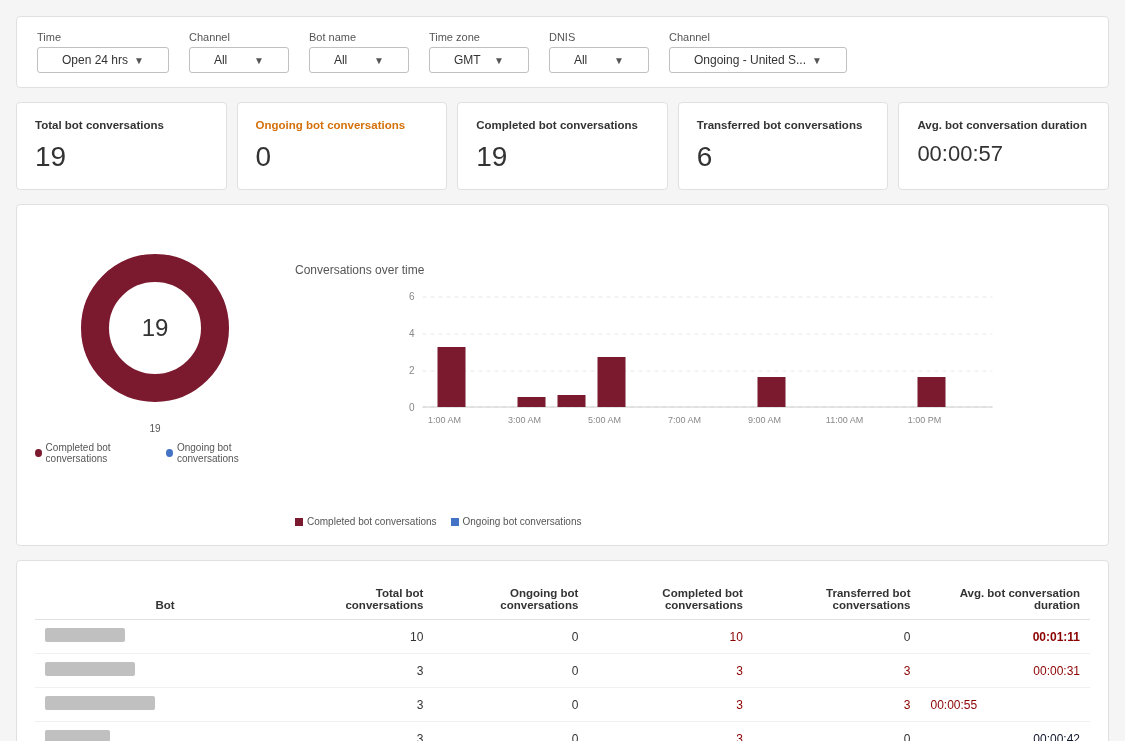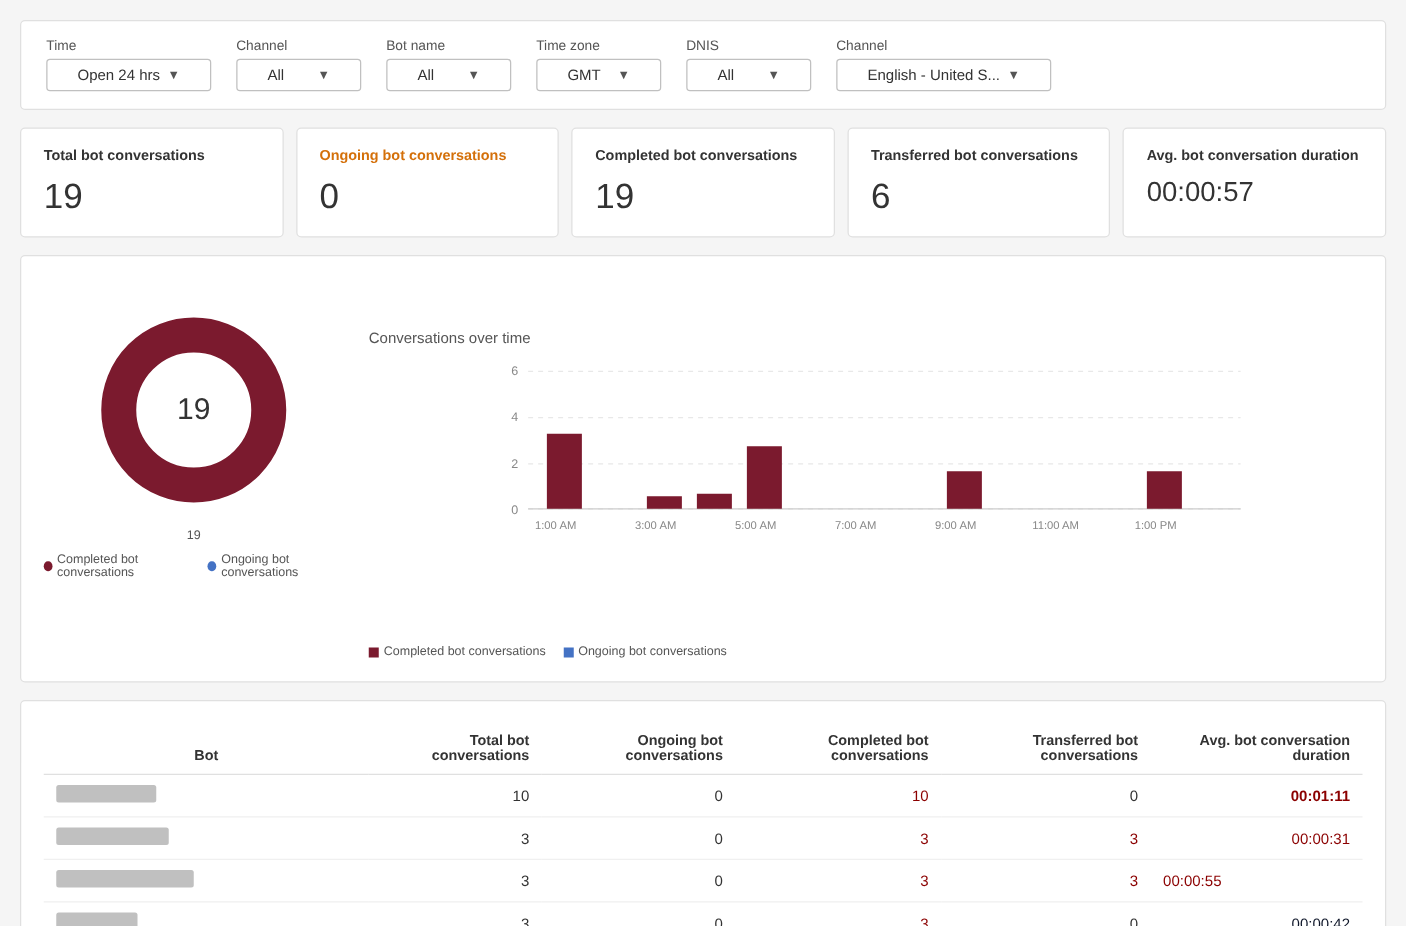--- a/index.html
+++ b/index.html
@@ -153,21 +153,21 @@
     <div class="filter-group">
       <span class="filter-label">DNIS</span>
       <div class="filter-select">
         <span>All</span>
         <span class="chevron">▼</span>
       </div>
     </div>
     <div class="filter-group">
       <span class="filter-label">Channel</span>
       <div class="filter-select" style="min-width:140px">
-        <span>English - United S...</span>
+        <span>Ongoing - United S...</span>
         <span class="chevron">▼</span>
       </div>
     </div>
   </div>
 
   <div class="stats-row">
     <div class="stat-card">
       <span class="stat-title dark">Total bot conversations</span>
       <span class="stat-value">19</span>
     </div>

